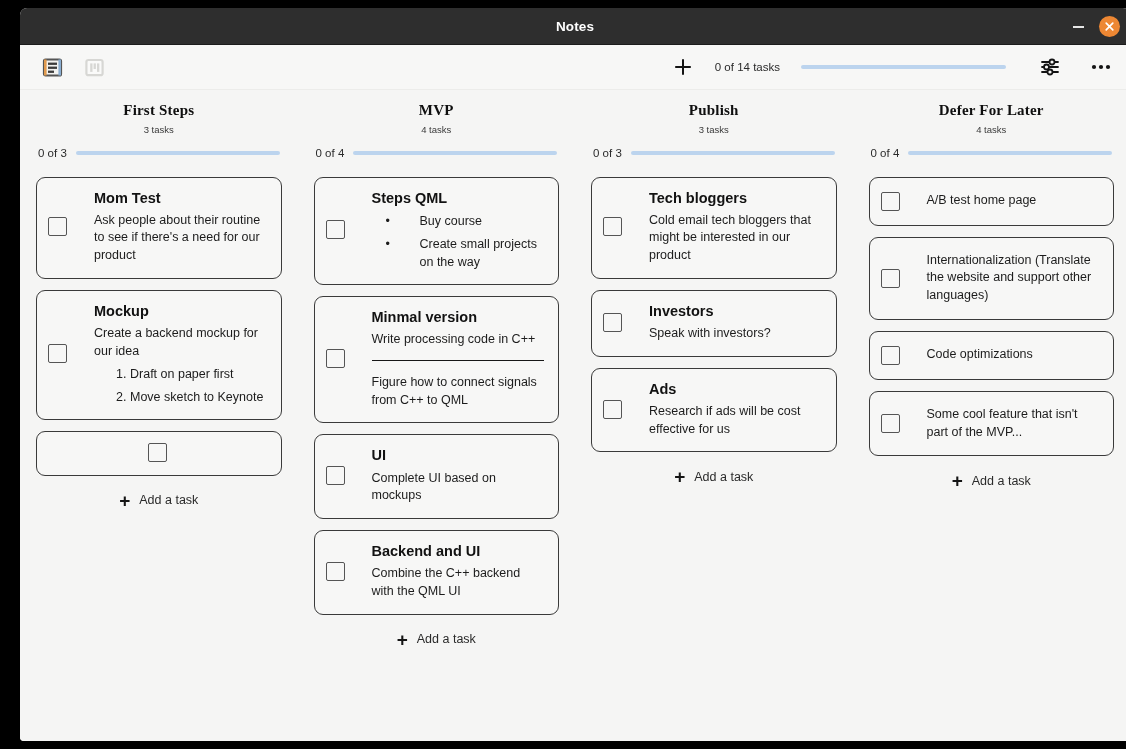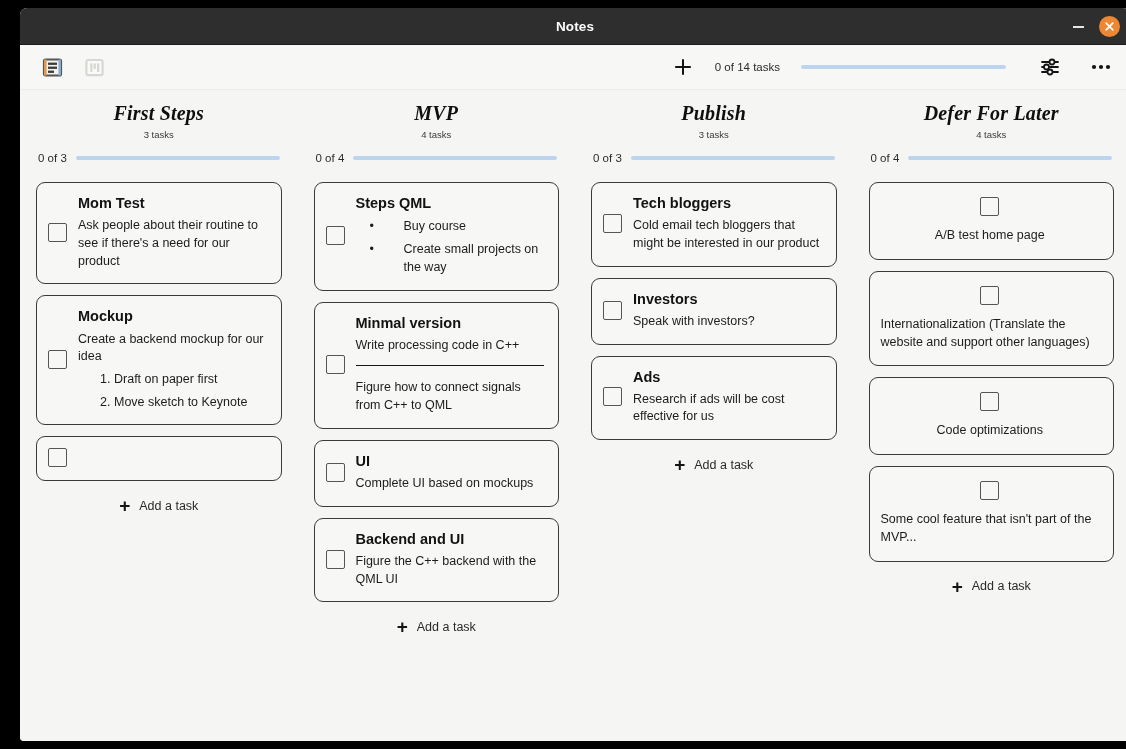--- a/index.html
+++ b/index.html
@@ -123,26 +123,25 @@
   .column {
     flex: 1 1 0;
     min-width: 0;
     padding: 0 16px;
     display: flex;
     flex-direction: column;
   }
   .col-title {
     text-align: center;
     font-family: "Liberation Serif", serif;
-    font-size: 20px;
+    font-size: 15px;
     font-weight: bold;
     color: #0f0f0f;
     letter-spacing: .2px;
     line-height: 1.1;
-    font-style: italic;
   }
   .col-sub {
     text-align: center;
     font-size: 9.5px;
     color: #3a3a3a;
     margin-top: 5px;
   }
   .col-progress-row {
     display: flex;
     align-items: center;
@@ -165,21 +164,22 @@
 
   .cards { display: flex; flex-direction: column; gap: 11px; }
 
   .card {
     background: #f7f7f6;
     border: 1px solid #3a3a3a;
     border-radius: 9px;
     padding: 11px 14px 13px 11px;
     display: flex;
     align-items: center;
-    gap: 11px;
+    gap: 27px;
+    justify-content: center;
   }
   .checkbox {
     flex: 0 0 auto;
     width: 19px; height: 19px;
     border: 1.6px solid #555;
     border-radius: 2px;
     background: #f7f7f6;
     cursor: pointer;
   }
   .card-body { flex: 1 1 auto; min-width: 0; }
@@ -211,21 +211,21 @@
   .card-list.ordered { padding-left: 36px; }
   .card-list li { margin-bottom: 5px; }
   .card-list li:last-child { margin-bottom: 0; }
   .card-list.bulleted { list-style: none; padding-left: 24px; }
   .card-list.bulleted li { position: relative; padding-left: 24px; }
   .card-list.bulleted li::before {
     content: "\2022";
     position: absolute;
     left: -10px;
   }
-  .card.plain { padding: 14px 14px 14px 11px; flex-direction: column; }
+  .card.plain { padding: 14px 14px 14px 11px; }
   .card.plain .card-text { font-size: 12.5px; }
 
   .add-task {
     display: flex;
     align-items: center;
     justify-content: center;
     gap: 9px;
     margin-top: 15px;
     cursor: pointer;
     user-select: none;
@@ -375,21 +375,21 @@
             <div class="checkbox"></div>
             <div class="card-body">
               <div class="card-title">UI</div>
               <div class="card-text">Complete UI based on mockups</div>
             </div>
           </div>
           <div class="card">
             <div class="checkbox"></div>
             <div class="card-body">
               <div class="card-title">Backend and UI</div>
-              <div class="card-text">Figure the C++ backend with the QML UI</div>
+              <div class="card-text">Combine the C++ backend with the QML UI</div>
             </div>
           </div>
         </div>
         <div class="add-task">
           <span class="plus">+</span>
           <span class="label">Add a task</span>
         </div>
       </div>
       <div class="column">
         <div class="col-title">Publish</div>

